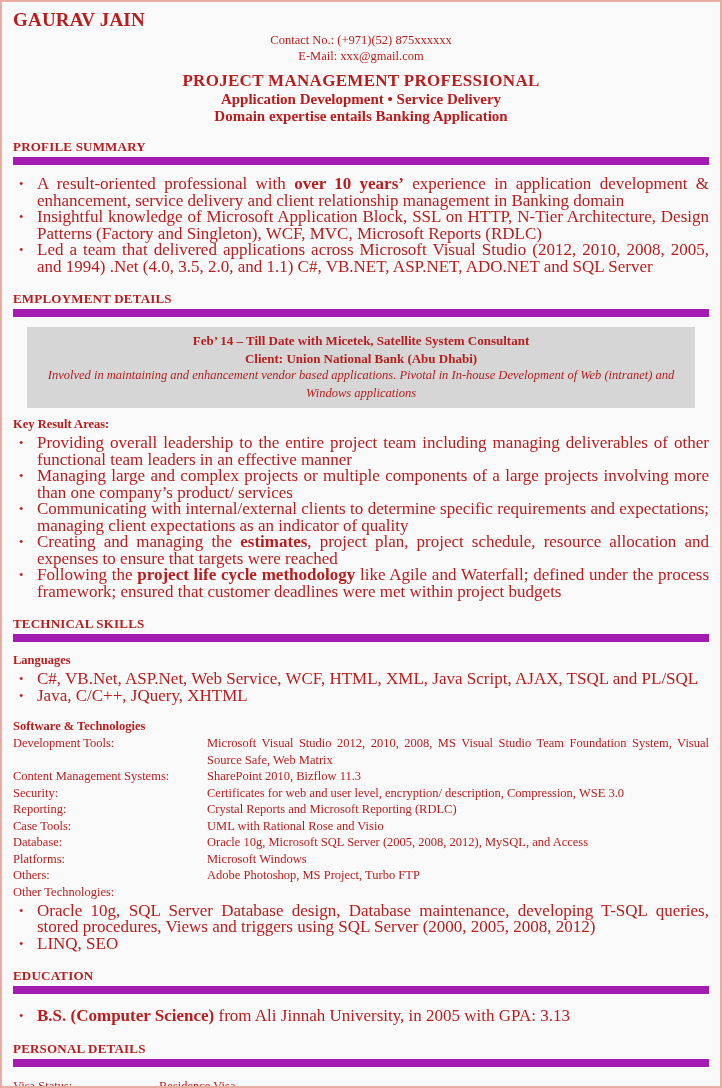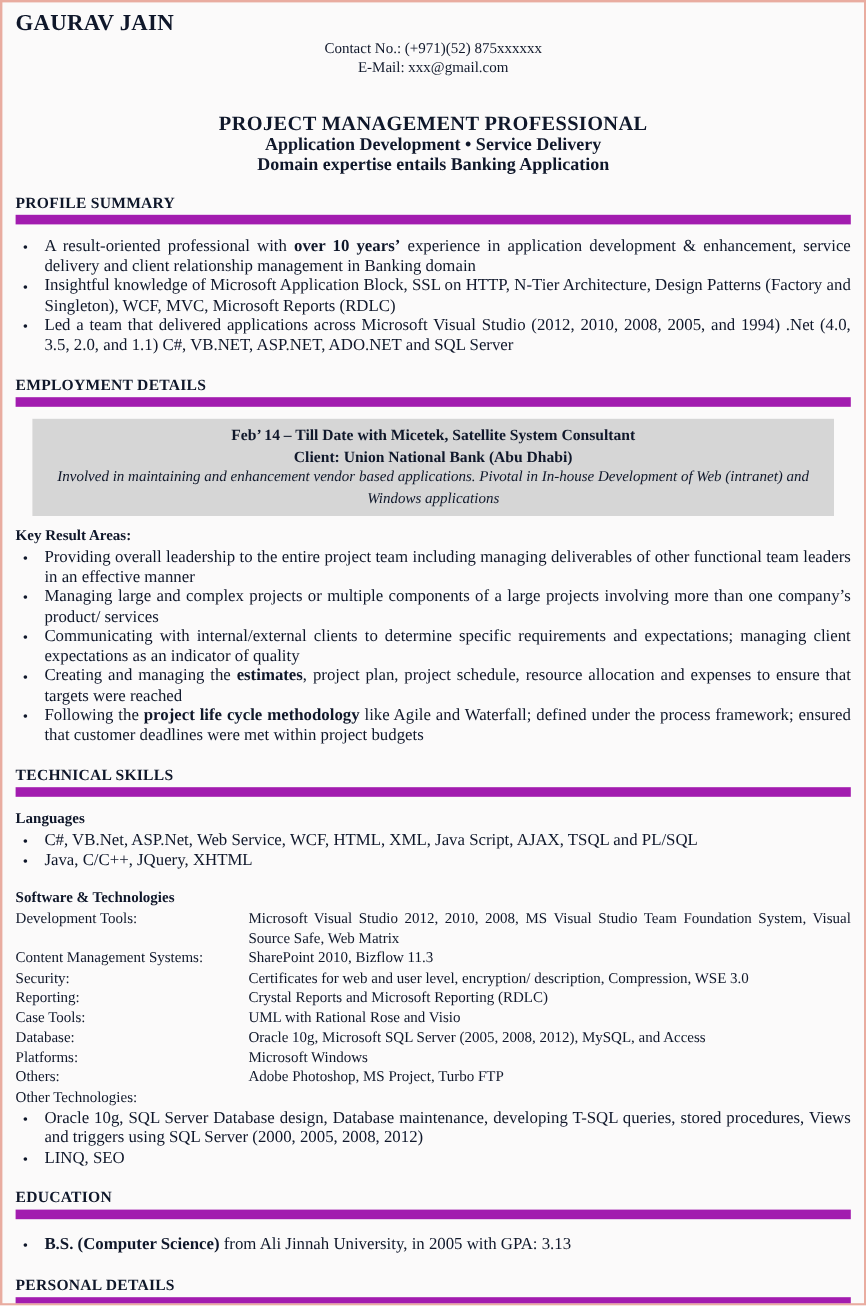--- a/index.html
+++ b/index.html
@@ -5,44 +5,44 @@
   html, body { margin: 0; padding: 0; background: #fff; }
   .page {
     position: relative;
     width: 722px;
     height: 1088px;
     box-sizing: border-box;
     background: #fbfafa;
     border: 2px solid #e9aca0;
     padding: 6px 11px 0 11px;
     font-family: "Liberation Serif", "DejaVu Serif", serif;
-    color: #0f172a;
+    color: #b91c1c;
     overflow: hidden;
   }
   
   .name { font-size: 19px; font-weight: bold; line-height: 24px; letter-spacing: 0.2px; }
   .contact-line { font-size: 12.5px; line-height: 16px; text-align: center; }
   
-  .title-block { text-align: center; margin-top: 28px; }
+  .title-block { text-align: center; margin-top: 6px; }
   .doc-title { font-size: 17px; font-weight: bold; line-height: 21px; letter-spacing: 0.3px; }
   .doc-subtitle { font-size: 15px; font-weight: bold; line-height: 17px; }
   
   .section-heading {
     font-size: 13px; font-weight: bold; letter-spacing: 0.2px;
     border-bottom: 8px solid #a21caf;
     padding-bottom: 2px;
     line-height: 16px;
   }
   .mt-profile   { margin-top: 14px; }
   .mt-section   { margin-top: 16px; }
   
   .bullet-list { margin-top: 11px; }
   .bullet-item { position: relative; padding-left: 24px; }
   .bullet-dot  { position: absolute; left: 6px; top: 0; font-size: 12.5px; line-height: 16.5px; }
-  .bullet-text { font-size: 14px; line-height: 16.5px; text-align: justify; }
+  .bullet-text { font-size: 17px; line-height: 16.5px; text-align: justify; }
   .bullet-text .b { font-weight: bold; }
   .tight { margin-top: 2px; }
   
   .highlight-box {
     margin: 10px 14px 8px 14px;
     background: #d6d6d6;
     text-align: center;
     padding: 5px 12px 6px 12px;
   }
   .hl-bold   { font-size: 13px; font-weight: bold; line-height: 17.5px; }

